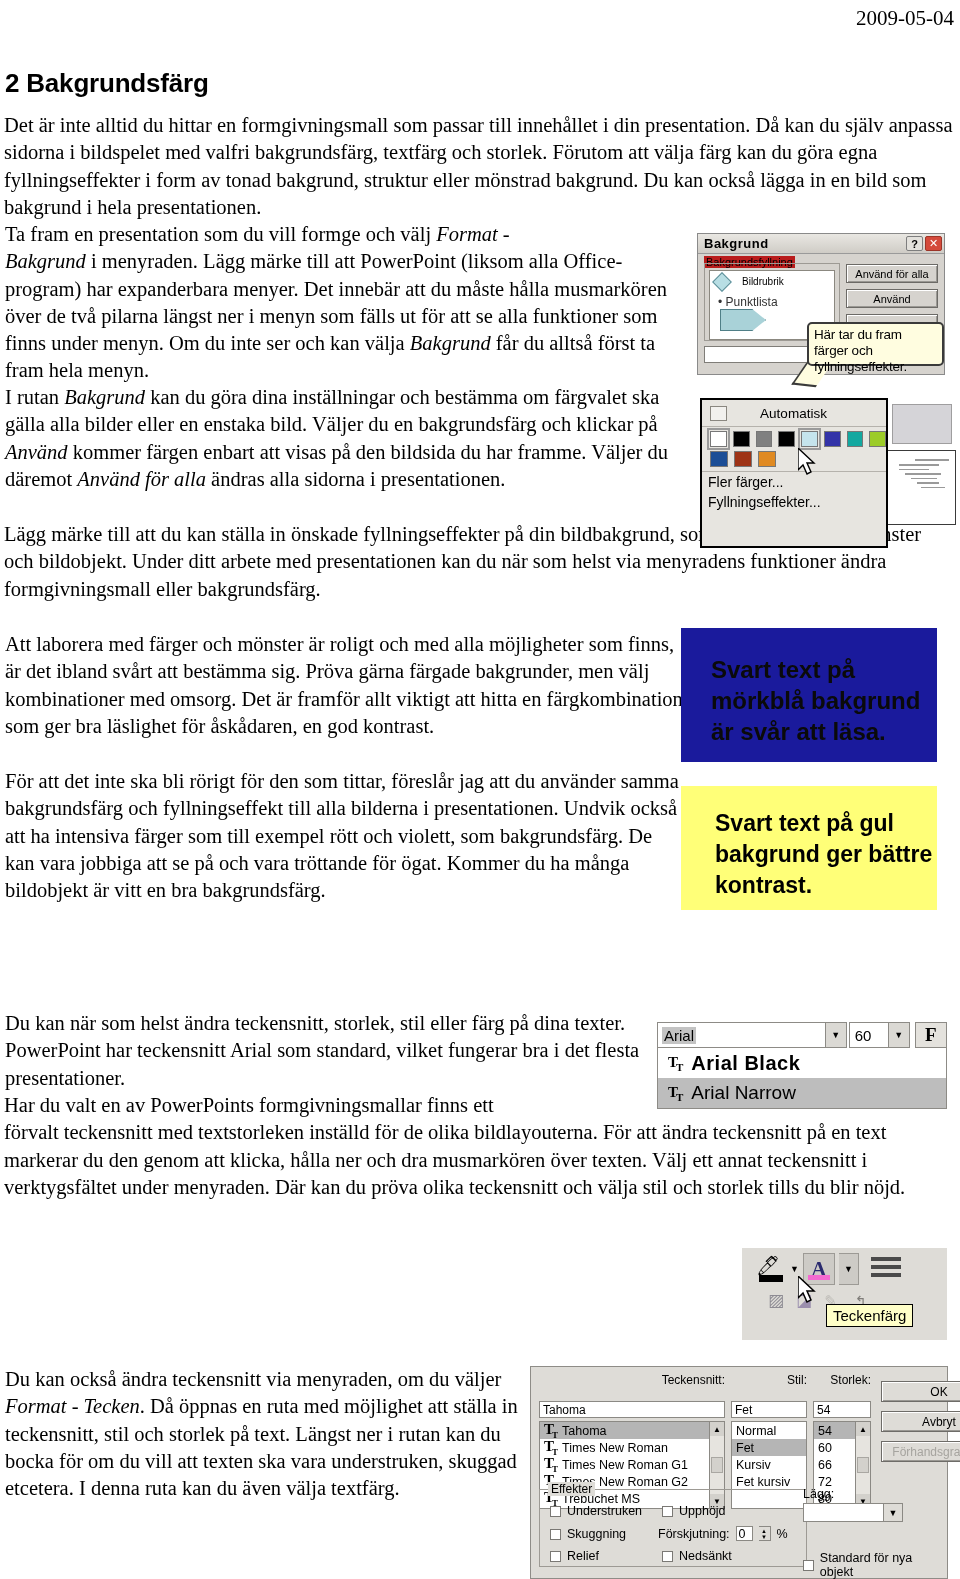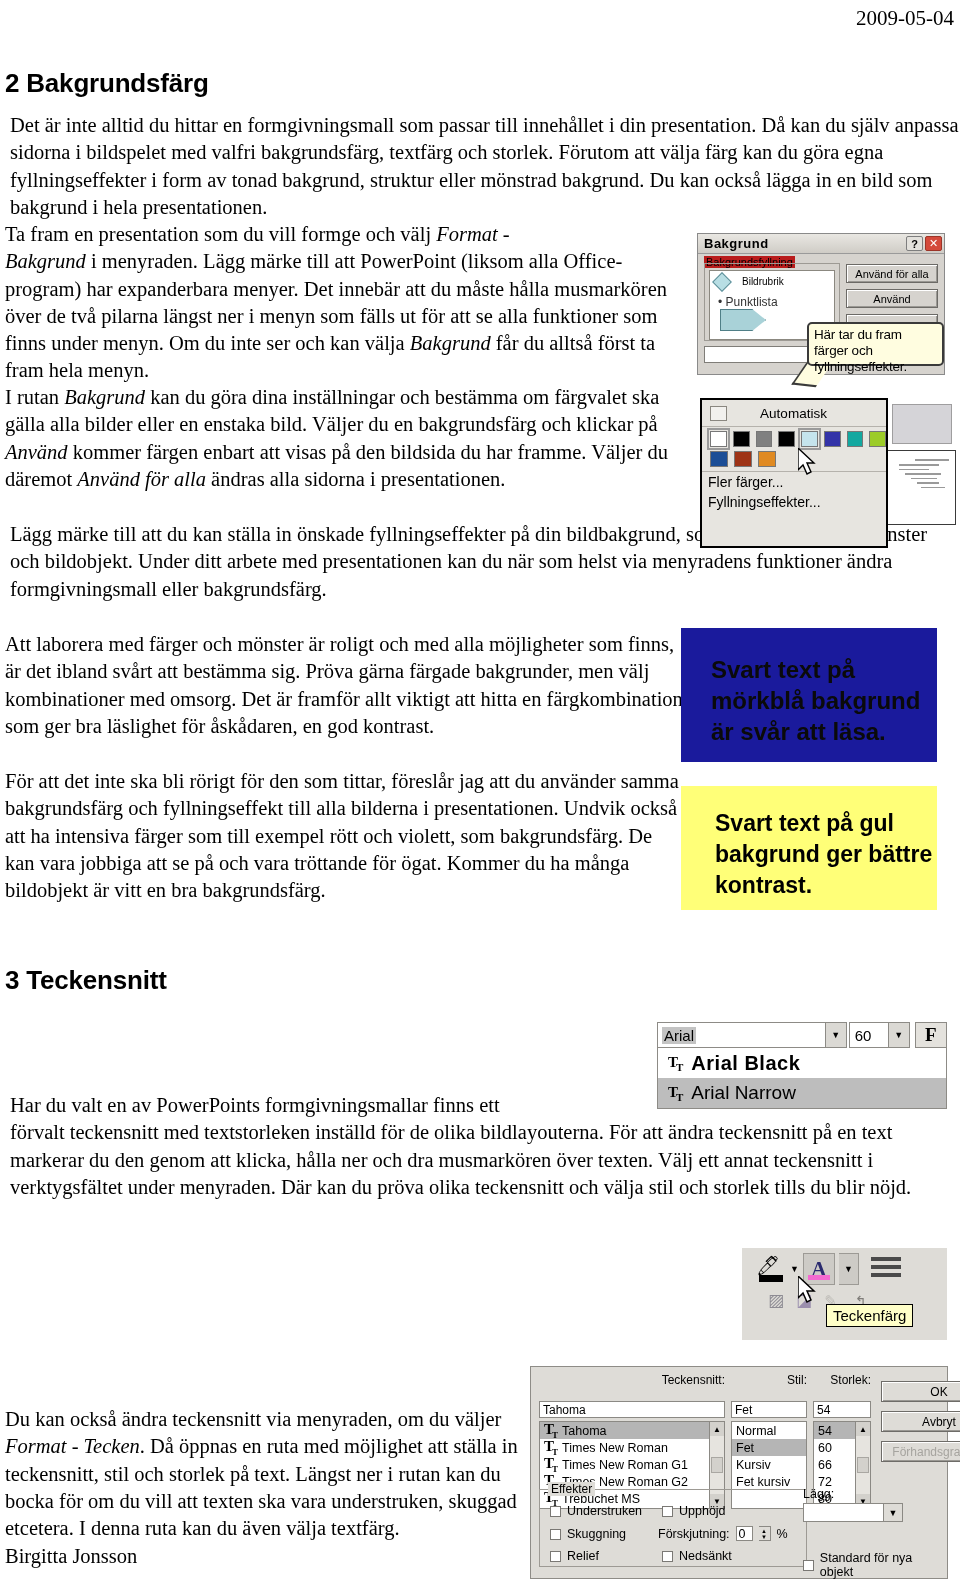--- a/index.html
+++ b/index.html
@@ -31,21 +31,21 @@
   p.body {
     margin:0;
     font-size:20.5px;
     line-height:27.3px;
     text-align:left;
   }
   p.body i { font-style:italic; }
 
   
   .full { position:absolute; left:5px; width:680px; }
-  .wide { position:absolute; left:10px; width:950px; }
+  .wide { position:absolute; left:4px; width:950px; }
 
   
   .bakgrund-dlg {
     position:absolute; left:697px; top:233px; width:248px; height:142px;
     border:1px solid #8a8a8a;
     background:#d6d3ce;
     font-family:"Liberation Sans","DejaVu Sans",sans-serif;
     font-size:11px;
     color:#000;
     z-index:5;
@@ -352,29 +352,28 @@
     <div class="cd-item">Fyllningseffekter...</div>
   </div>
 
   <svg class="cursor-svg" style="left:798px; top:448px;" width="22" height="30" viewBox="0 0 22 30">
     <polygon points="0,0 0,22 5,17 9,26 13,24 9,15 16,15" fill="#ffffff" stroke="#000000" stroke-width="1.4"></polygon>
   </svg>
 
   <div class="slide-blue">Svart text på mörkblå bakgrund är svår att läsa.</div>
   <div class="slide-yellow">Svart text på gul bakgrund ger bättre kontrast.</div>
 
-  <h2 class="heading full" style="top:965px;">3 Teckensnitt</h2>
-
+
+  <p class="body full" style="top:1010px; width:650px;">Du kan när som helst ändra teckensnitt, storlek, stil eller färg på dina texter. PowerPoint har teckensnitt Arial som standard, vilket fungerar bra i det flesta presentationer.</p>
 
   <p class="body wide" style="top:1092px; width:950px;"><span style="display:inline-block;width:600px;">Har du valt en av PowerPoints formgivningsmallar finns ett</span><br>förvalt teckensnitt med textstorleken inställd för de olika bildlayouterna. För att ändra teckensnitt på en text markerar du den genom att klicka, hålla ner och dra musmarkören över texten. Välj ett annat teckensnitt i verktygsfältet under menyraden. Där kan du pröva olika teckensnitt och välja stil och storlek tills du blir nöjd.</p>
 
 
-  <p class="body full" style="top:1406px; width:520px;font-family:Liberation Serif, serif;">Du kan också ändra teckensnitt via menyraden, om du väljer <i>Format - Tecken</i>. Då öppnas en ruta med möjlighet att ställa in teckensnitt, stil och storlek på text. Längst ner i rutan kan du bocka för om du vill att texten ska vara understruken, skuggad etcetera. I denna ruta kan du även välja textfärg.</p>
-
-  <p class="body full" style="top:1543px;">Birgitta Jonsson</p>
+  <p class="body full" style="top:1366px; width:520px;font-family:Liberation Serif, serif;">Du kan också ändra teckensnitt via menyraden, om du väljer <i>Format - Tecken</i>. Då öppnas en ruta med möjlighet att ställa in teckensnitt, stil och storlek på text. Längst ner i rutan kan du bocka för om du vill att texten ska vara understruken, skuggad etcetera. I denna ruta kan du även välja textfärg.</p>
+
 
   <div class="fonttool">
     <div class="ft-row">
       <div class="ft-name">
         <span class="selname">Arial</span>
       </div>
       <div class="ft-drop">▼</div>
       <div class="ft-size">
         <span>60</span>
       </div>

